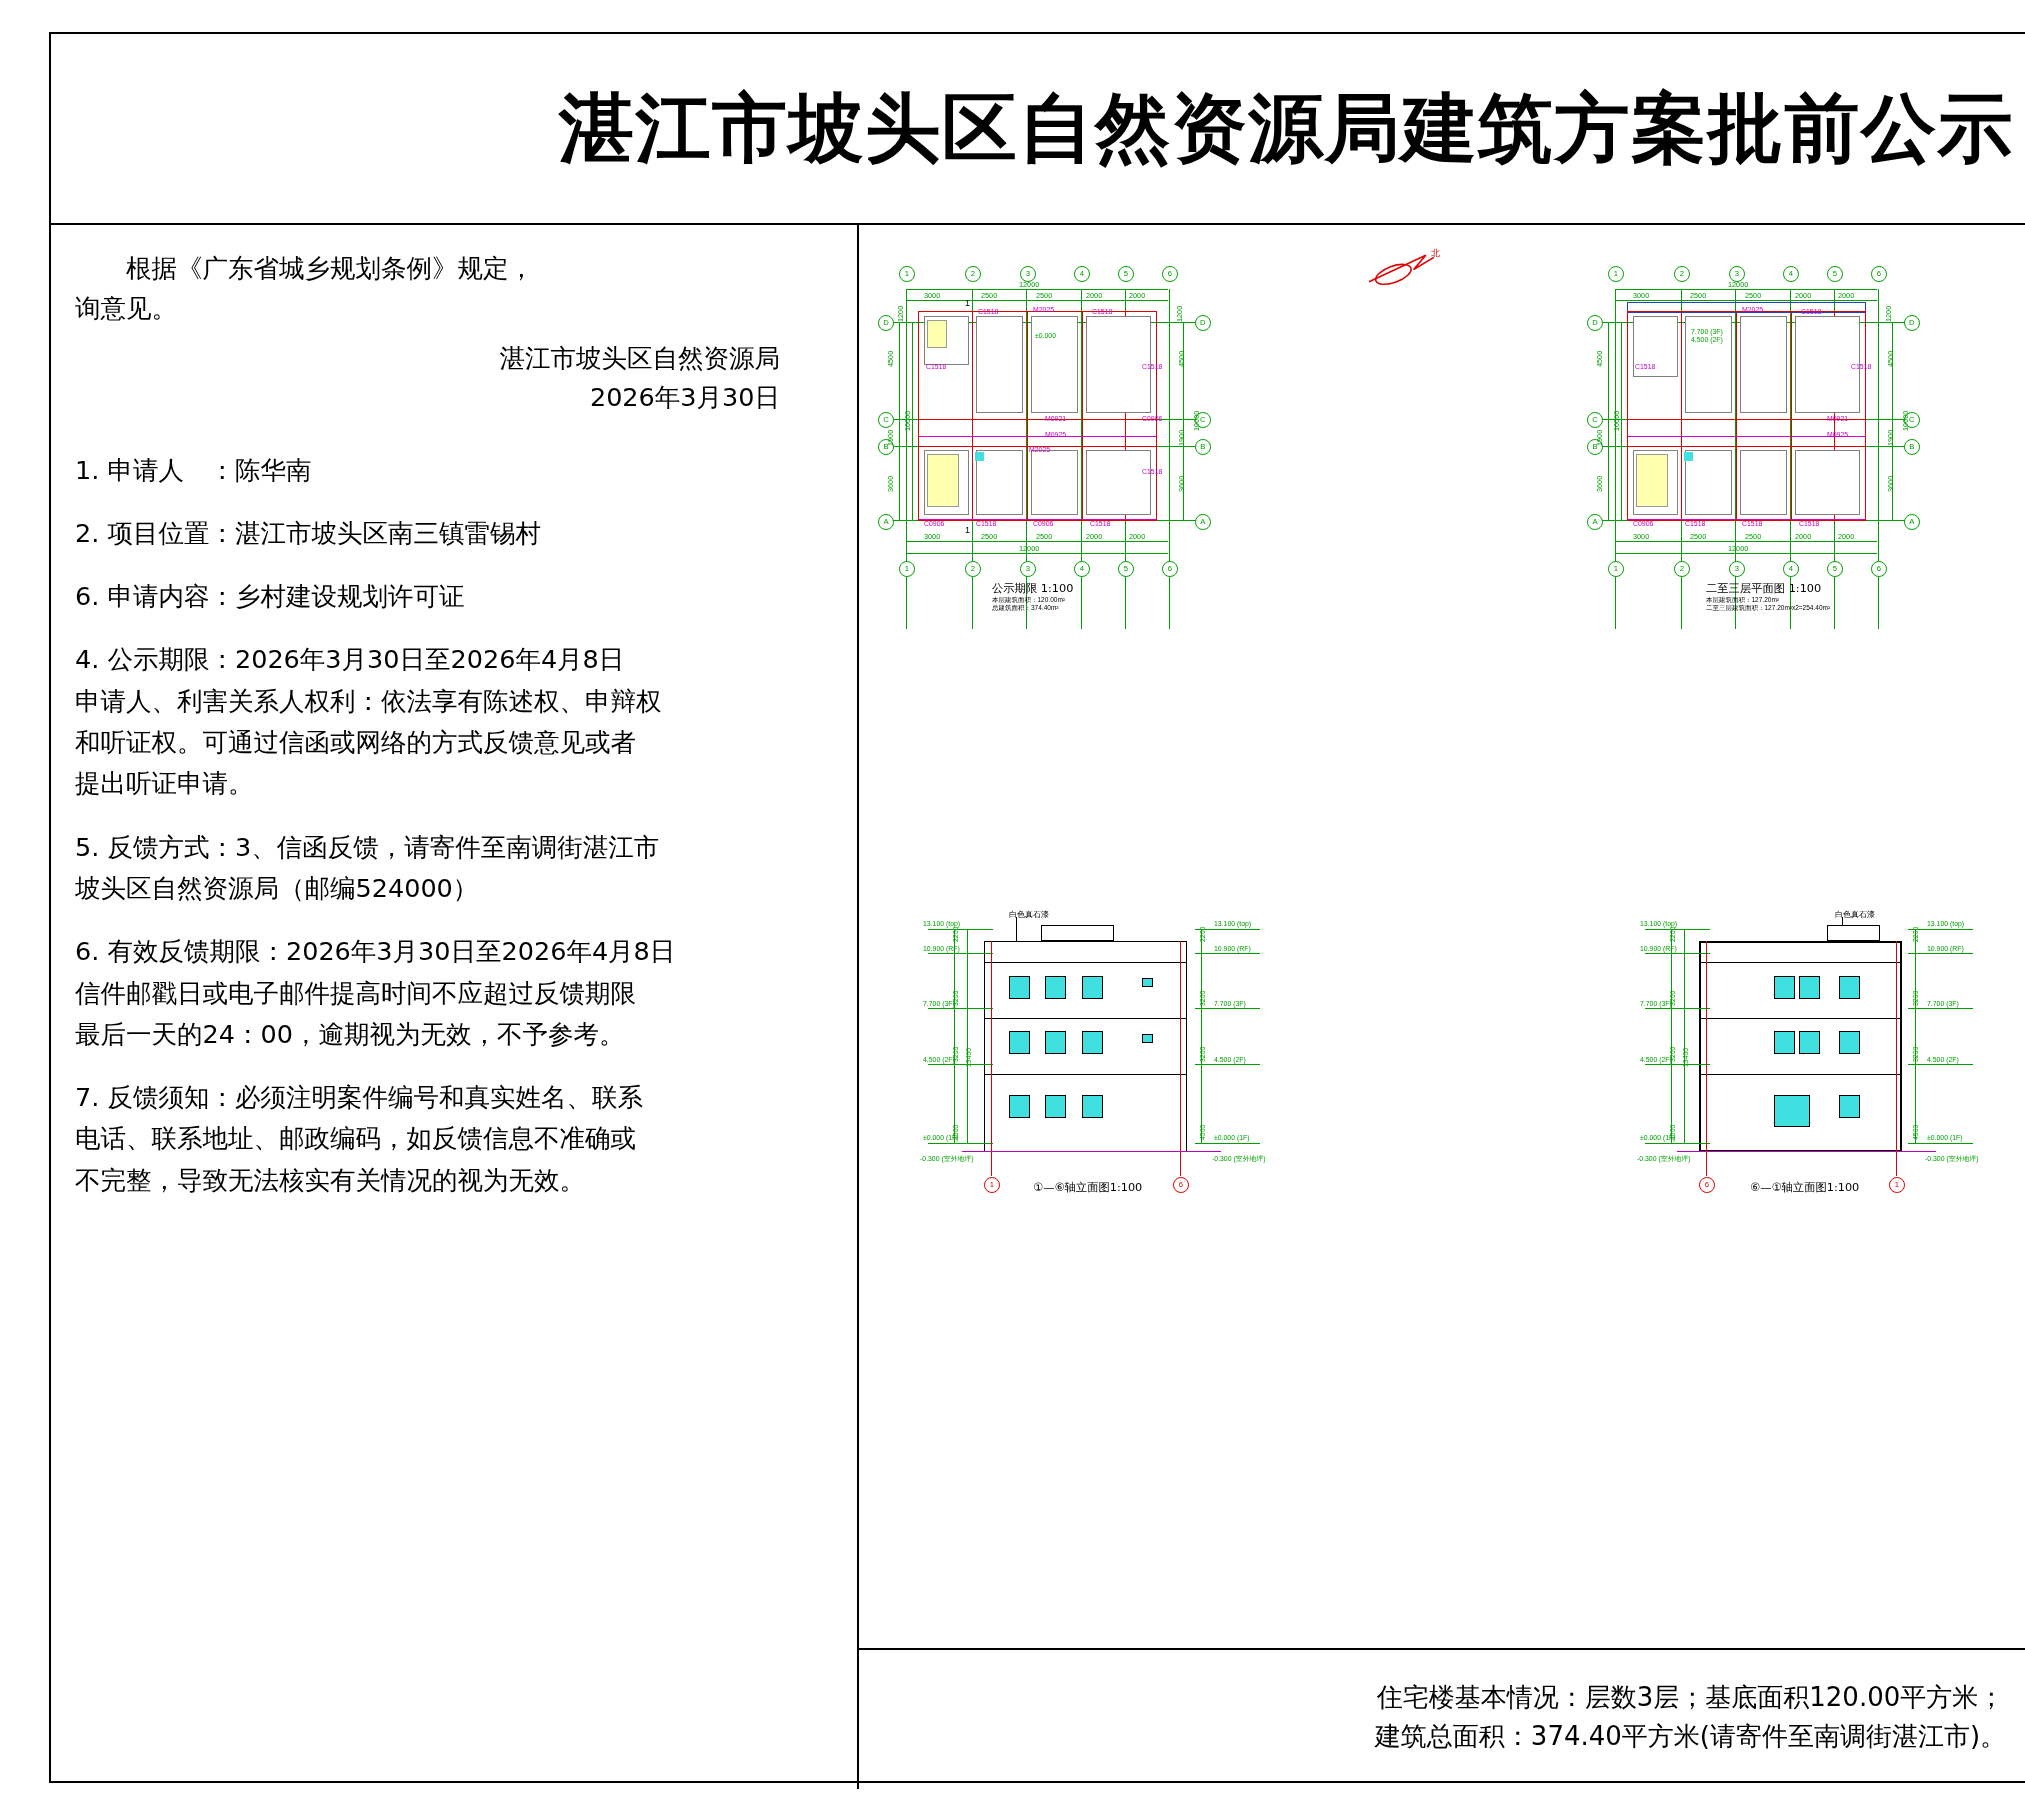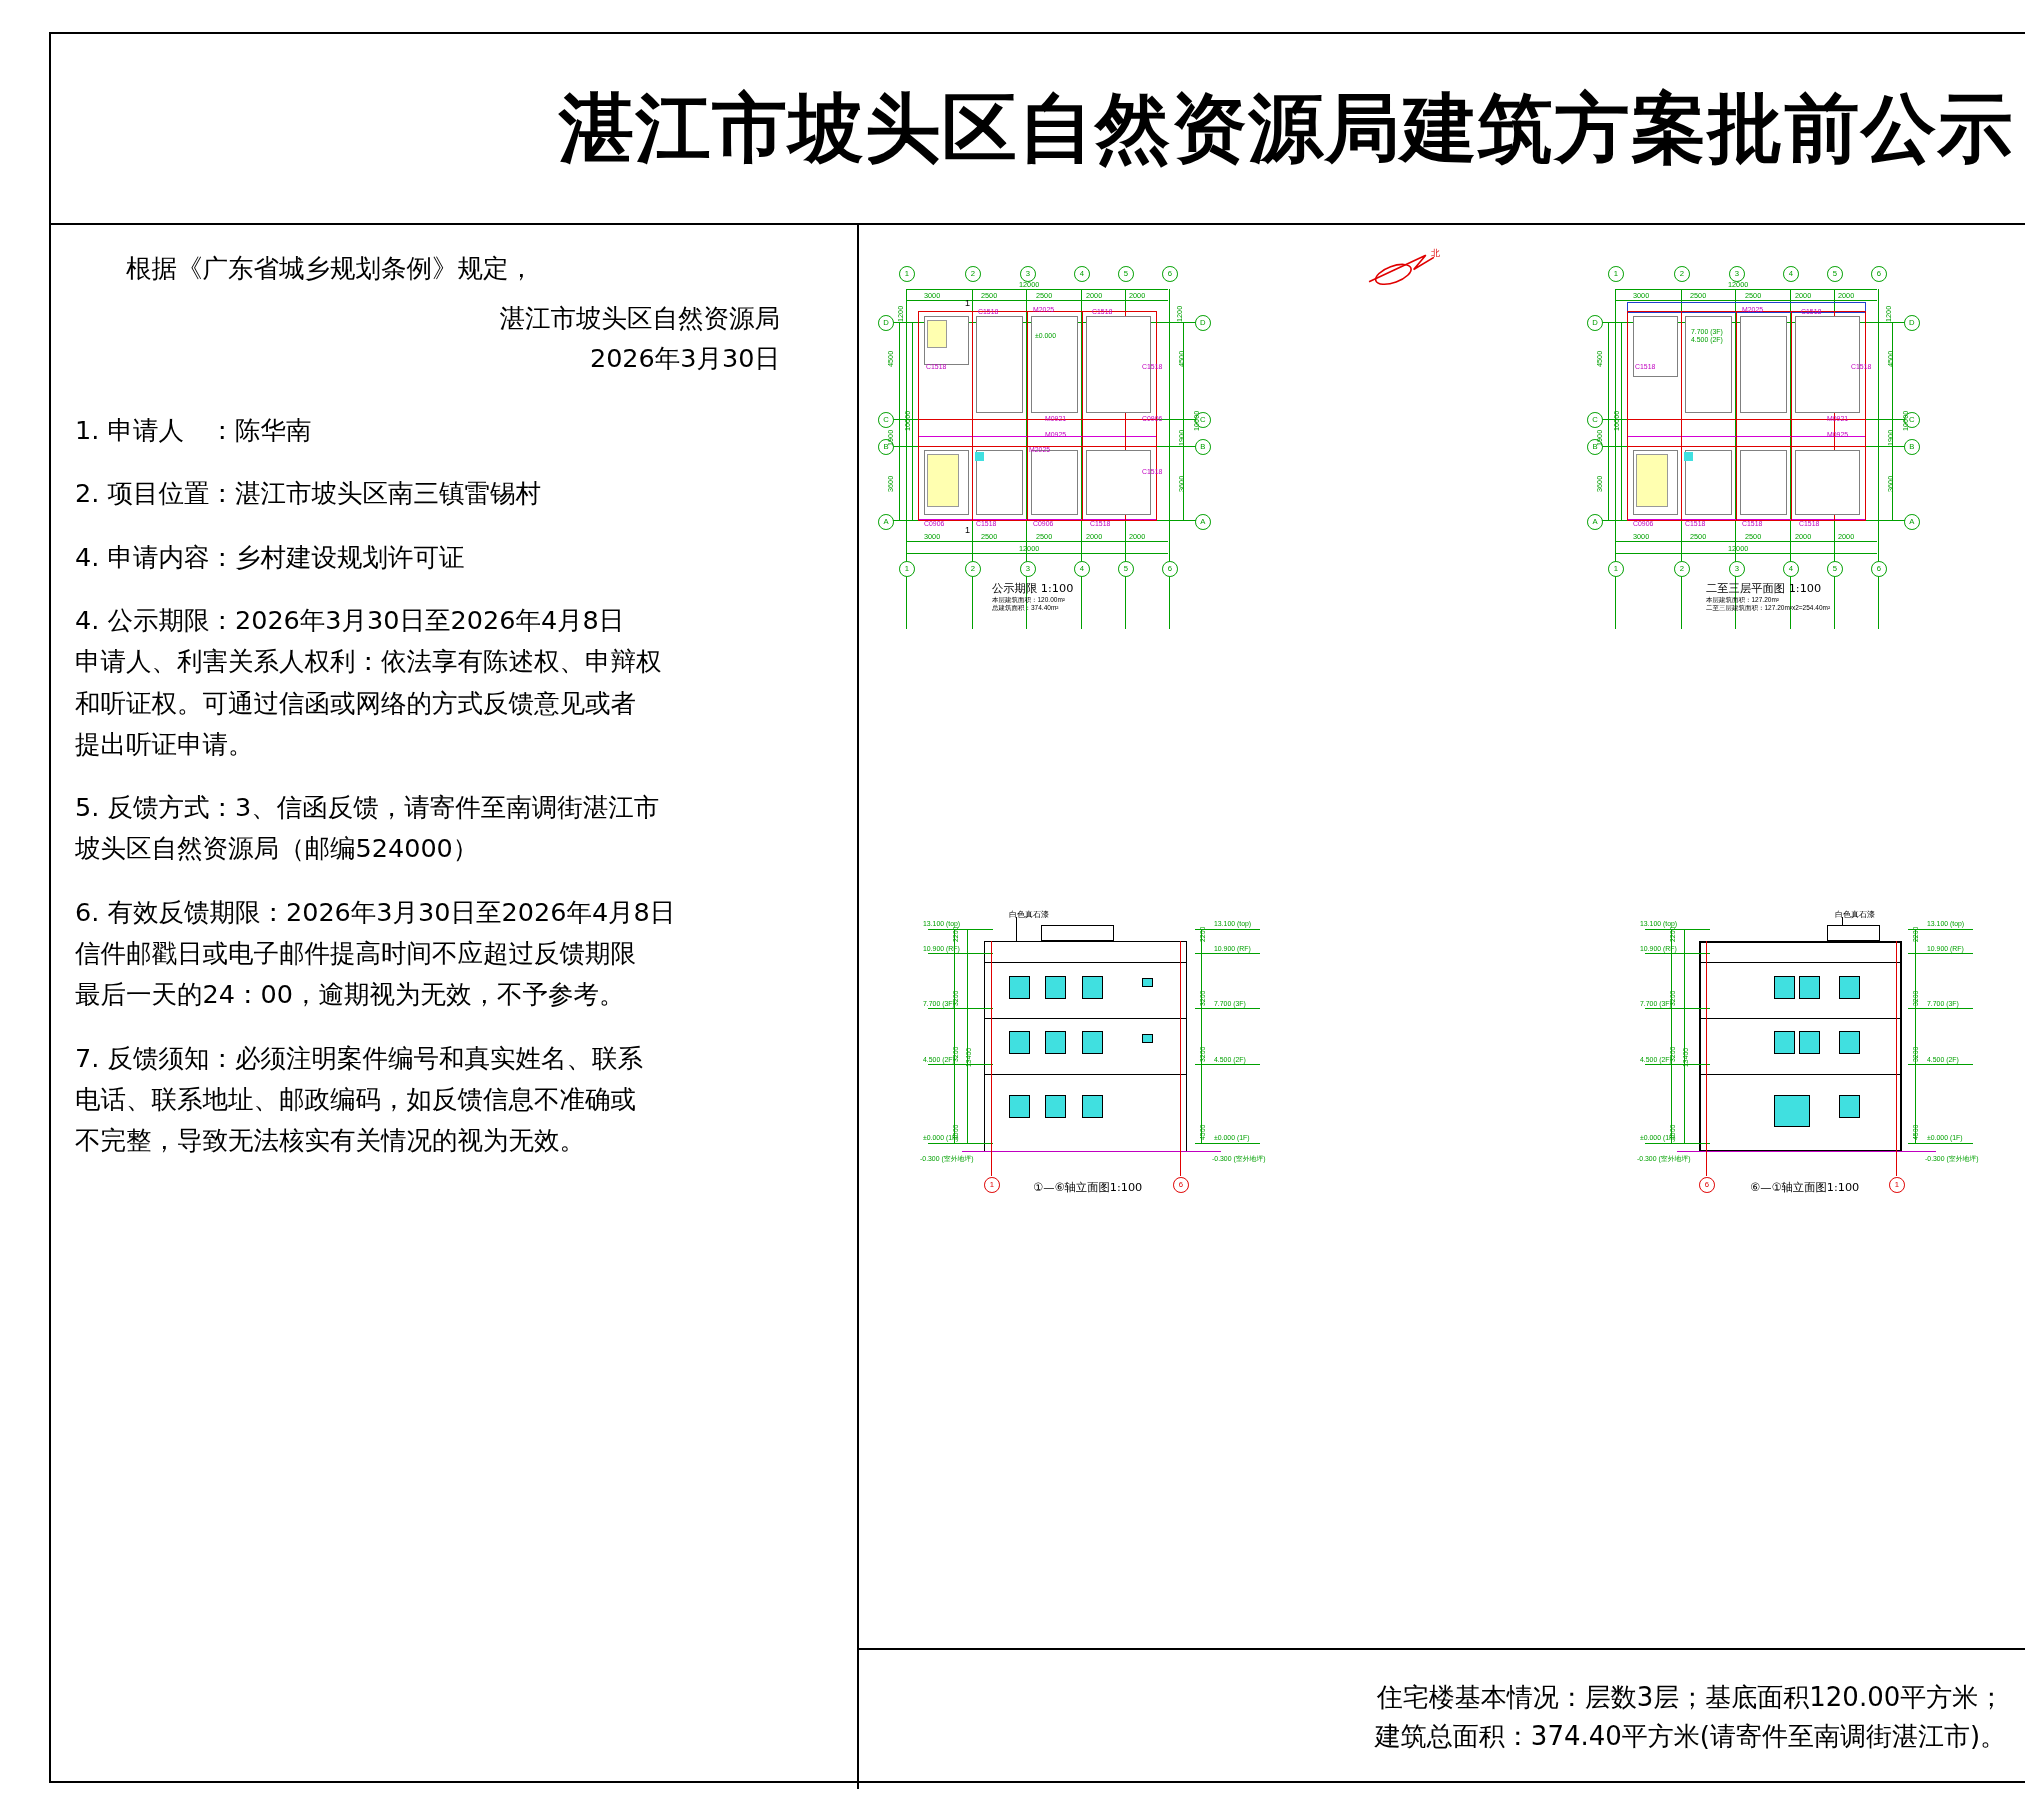--- a/index.html
+++ b/index.html
@@ -98,29 +98,30 @@
 
 <div id="page">
   <div class="outer-border"></div>
 
   <div class="title-band">
     <div class="title-text">湛江市坡头区自然资源局建筑方案批前公示</div>
   </div>
 
   <div class="left-col">
     <div class="para indent">根据《广东省城乡规划条例》规定，</div>
+    <div class="para">询意见。</div>
     <div class="gap-s"></div>
     <div class="para right-align">湛江市坡头区自然资源局</div>
     <div class="para right-align">2026年3月30日</div>
     <div class="gap-l"></div>
     <div class="item">1. 申请人　：陈华南</div>
     <div class="gap-m"></div>
     <div class="item">2. 项目位置：湛江市坡头区南三镇雷锡村</div>
     <div class="gap-m"></div>
-    <div class="item">4. 申请内容：乡村建设规划许可证</div>
+    <div class="item">6. 申请内容：乡村建设规划许可证</div>
     <div class="gap-m"></div>
     <div class="item" style="white-space:pre-line">4. 公示期限：2026年3月30日至2026年4月8日
 申请人、利害关系人权利：依法享有陈述权、申辩权
 和听证权。可通过信函或网络的方式反馈意见或者
 提出听证申请。</div>
     <div class="gap-m"></div>
     <div class="item" style="white-space:pre-line">5. 反馈方式：3、信函反馈，请寄件至南调街湛江市
 坡头区自然资源局（邮编524000）</div>
     <div class="gap-m"></div>
     <div class="item" style="white-space:pre-line">6. 有效反馈期限：2026年3月30日至2026年4月8日

